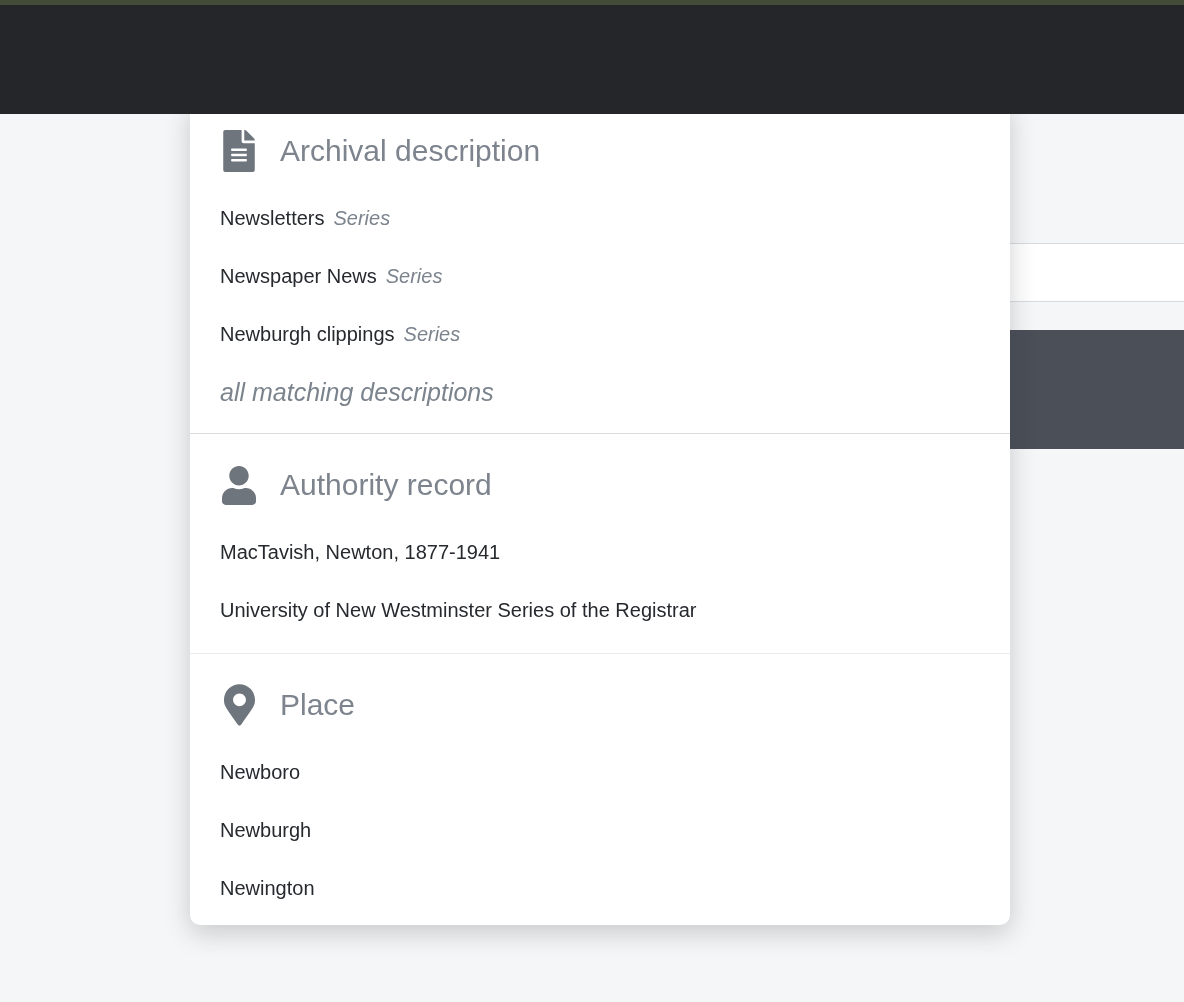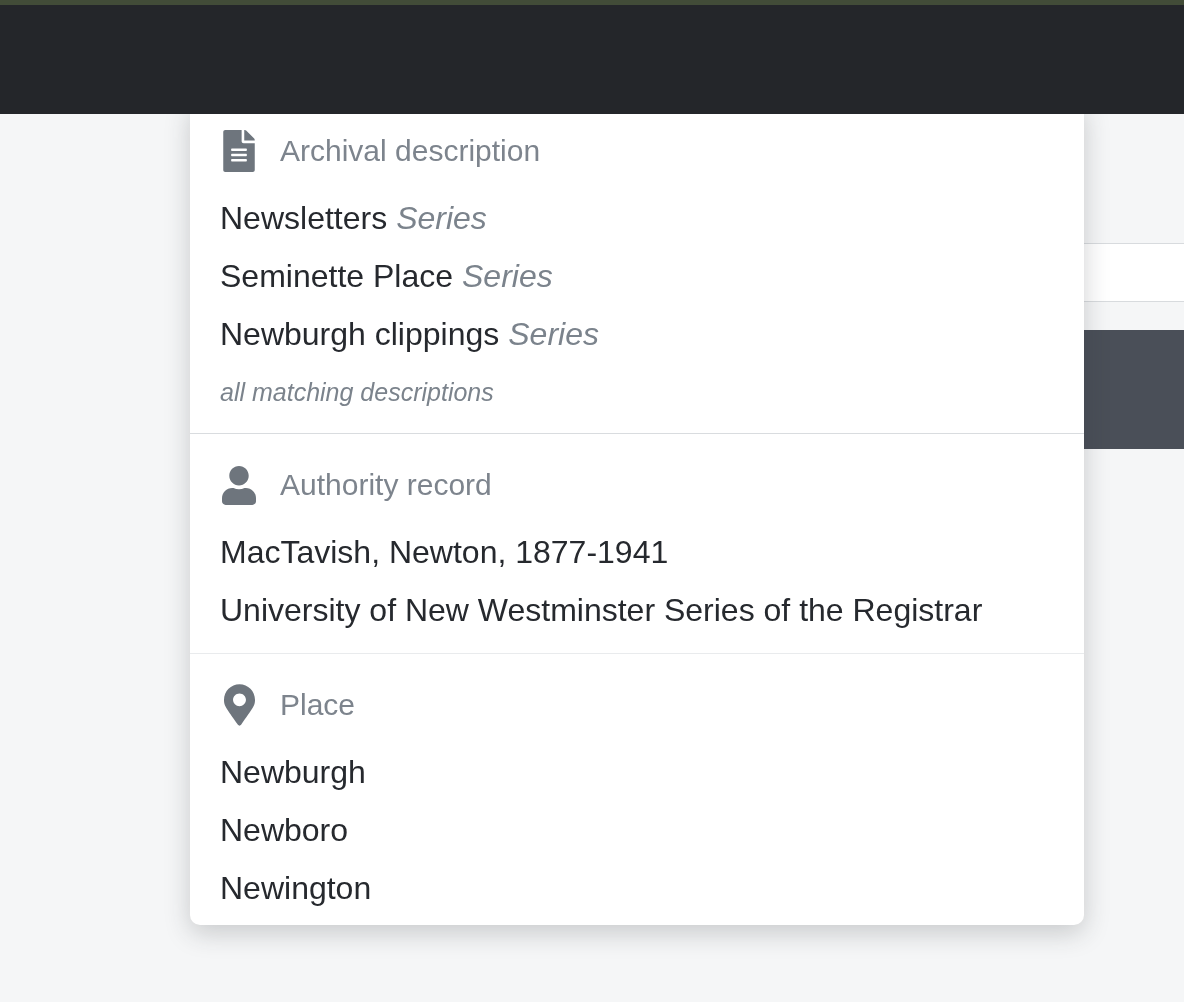--- a/index.html
+++ b/index.html
@@ -99,21 +99,21 @@
   }
   .bg-banner-dark {
     position: absolute; left: 450px; right: 0; top: 330px; height: 119px;
     background: #4a4f58;
     z-index: 1;
   }
 
   
   .dd-panel {
     position: absolute; left: 190px; top: 101px;
-    width: 894px;
+    width: 820px;
     background: #ffffff;
     border-radius: 10px;
     box-shadow: 0 8px 26px rgba(40, 44, 50, 0.22);
     z-index: 10;
   }
   .dd-section { padding: 26px 30px 12px 30px; }
   .dd-section.s2 { padding-top: 27px; padding-bottom: 14px; }
   .dd-section.s3 { padding-top: 27px; padding-bottom: 8px; }
 
   .dd-header {
@@ -125,21 +125,21 @@
     font-size: 30px; font-weight: 400;
     color: #7d848d;
   }
   .dd-icon { display: flex; align-items: center; justify-content: center; width: 34px; }
   .dd-icon svg { fill: #6e757d; }
 
   .dd-list { list-style: none; }
   .dd-list li {
     height: 58px;
     display: flex; align-items: center;
-    font-size: 32px; color: #26292e;
+    font-size: 20px; color: #26292e;
     cursor: pointer;
   }
   .dd-list li .type {
     font-style: italic; color: #7b838c; text-align: right;
   }
   .dd-list li .type:not(:empty) { margin-left: 9px; }
 
   .dd-footer {
     height: 58px;
     display: flex; align-items: center;
@@ -203,21 +203,21 @@
             </svg>
         </span>
         <h4>Archival description</h4>
       </div>
       <ul class="dd-list">
         <li>
           <span>Newsletters</span>
           <span class="type">Series</span>
         </li>
         <li>
-          <span>Seminette Place</span>
+          <span>Newspaper News</span>
           <span class="type">Series</span>
         </li>
         <li>
           <span>Newburgh clippings</span>
           <span class="type">Series</span>
         </li>
       </ul>
       <div class="dd-footer">all matching descriptions</div>
     </section>
 
@@ -248,24 +248,24 @@
       <div class="dd-header">
         <span class="dd-icon">
           <svg width="31" height="44" viewBox="0 0 384 512">
               <path d="M172.268 501.67C26.97 291.031 0 269.413 0 192 0 85.961 85.961 0 192 0s192 85.961 192 192c0 77.413-26.97 99.031-172.268 309.67-9.535 13.774-29.93 13.773-39.464 0zM192 272c44.183 0 80-35.817 80-80s-35.817-80-80-80-80 35.817-80 80 35.817 80 80 80z"></path>
             </svg>
         </span>
         <h4>Place</h4>
       </div>
       <ul class="dd-list">
         <li>
+          <span>Newboro</span>
+        </li>
+        <li>
           <span>Newburgh</span>
-        </li>
-        <li>
-          <span>Newboro</span>
         </li>
         <li>
           <span>Newington</span>
         </li>
       </ul>
     </section>
 
   </div>
 
 </div>

